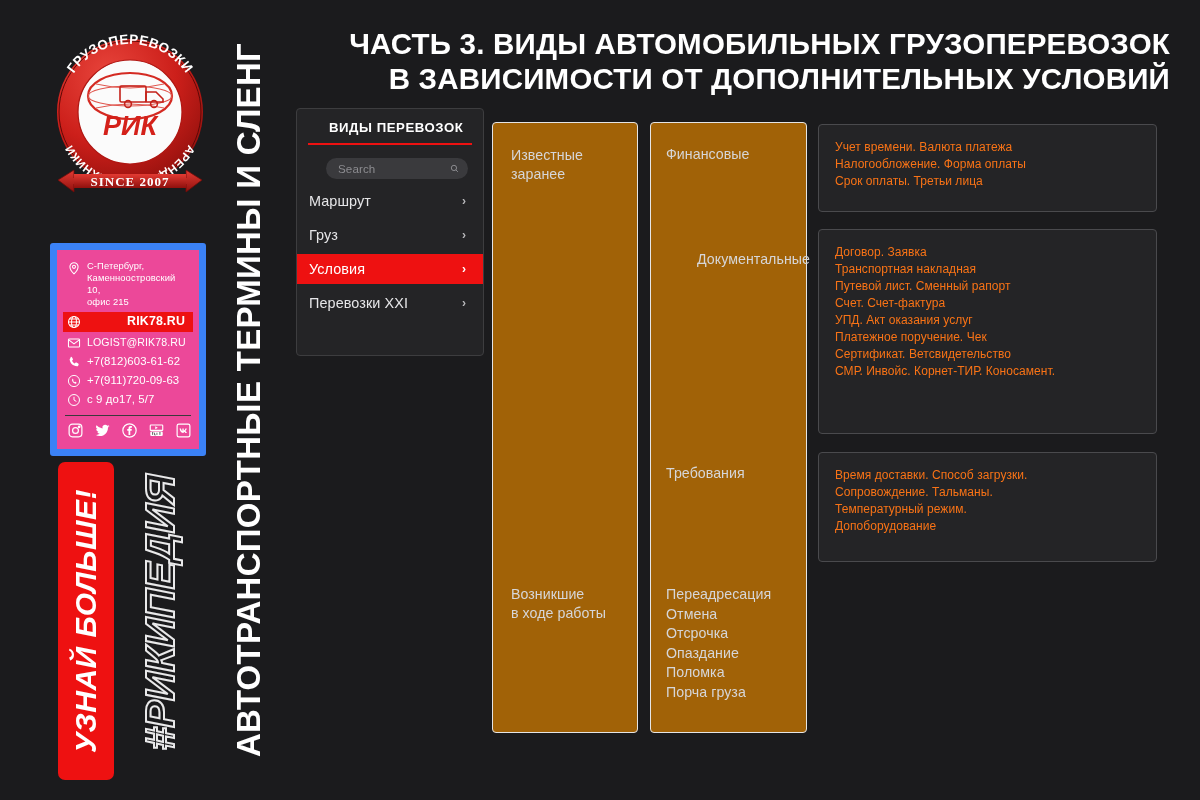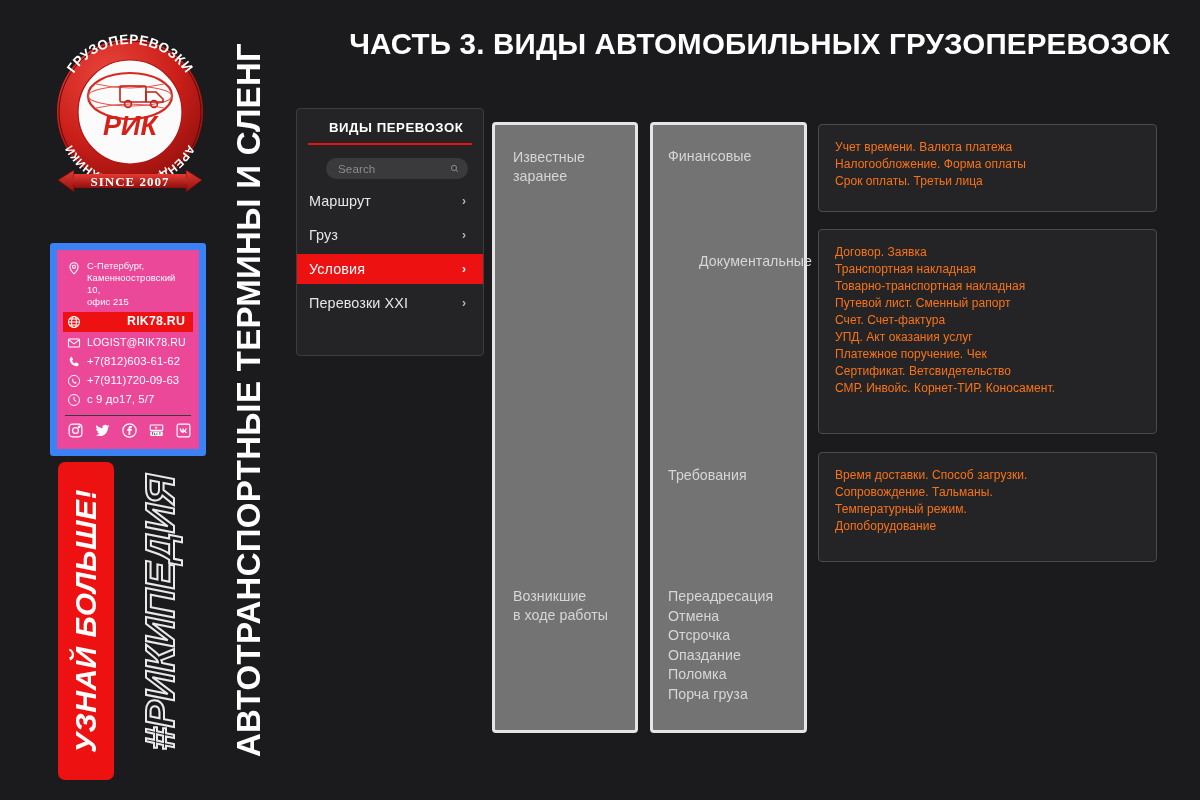--- a/index.html
+++ b/index.html
@@ -212,22 +212,22 @@
     color: #b8b8bb;
     font-size: 12px;
     font-weight: bold;
   }
   .menu-item.active .menu-chev { color: #ffffff; }
 
   
 
   .col {
     position: absolute;
-    background: #737373;
-    border: 3px solid #e5e5e5;
+    background: #a16207;
+    border: 1px solid #e5e5e5;
     border-radius: 4px;
   }
   .col-1 { left: 492px; top: 122px; width: 146px; height: 611px; }
   .col-2 { left: 650px; top: 122px; width: 157px; height: 611px; }
 
   .col-label {
     position: absolute;
     color: #d6d6d8;
     font-size: 14.2px;
     line-height: 1.33;
@@ -431,20 +431,21 @@
   <div class="hashtag">
     <span class="hashtag-text">#РИКИПЕДИЯ</span>
   </div>
 
   <div class="vtitle">
     <span class="vtitle-text">АВТОТРАНСПОРТНЫЕ ТЕРМИНЫ И СЛЕНГ</span>
   </div>
 
   <div class="header">
     <div class="header-line">ЧАСТЬ 3. ВИДЫ АВТОМОБИЛЬНЫХ ГРУЗОПЕРЕВОЗОК</div>
+    <div class="header-line">В ЗАВИСИМОСТИ ОТ ДОПОЛНИТЕЛЬНЫХ УСЛОВИЙ</div>
   </div>
 
   <div class="menu">
     <div class="menu-title">ВИДЫ ПЕРЕВОЗОК</div>
     <div class="menu-rule"></div>
 
     <div class="search-box">
       <span class="search-ph">Search</span>
       <span class="search-ico">
         <svg viewBox="0 0 24 24" fill="none" stroke="currentColor" stroke-width="2.6">
@@ -495,21 +496,20 @@
 
   <div class="detail d-financial">
     <div class="detail-line">Учет времени. Валюта платежа</div>
     <div class="detail-line">Налогообложение. Форма оплаты</div>
     <div class="detail-line">Срок оплаты. Третьи лица</div>
   </div>
 
   <div class="detail d-documents">
     <div class="detail-line">Договор. Заявка</div>
     <div class="detail-line">Транспортная накладная</div>
-    <div class="detail-line">Товарно-транспортная накладная</div>
     <div class="detail-line">Путевой лист. Сменный рапорт</div>
     <div class="detail-line">Счет. Счет-фактура</div>
     <div class="detail-line">УПД. Акт оказания услуг</div>
     <div class="detail-line">Платежное поручение. Чек</div>
     <div class="detail-line">Сертификат. Ветсвидетельство</div>
     <div class="detail-line">СМР. Инвойс. Корнет-ТИР. Коносамент.</div>
   </div>
 
   <div class="detail d-requirements">
     <div class="detail-line">Время доставки. Способ загрузки.</div>

